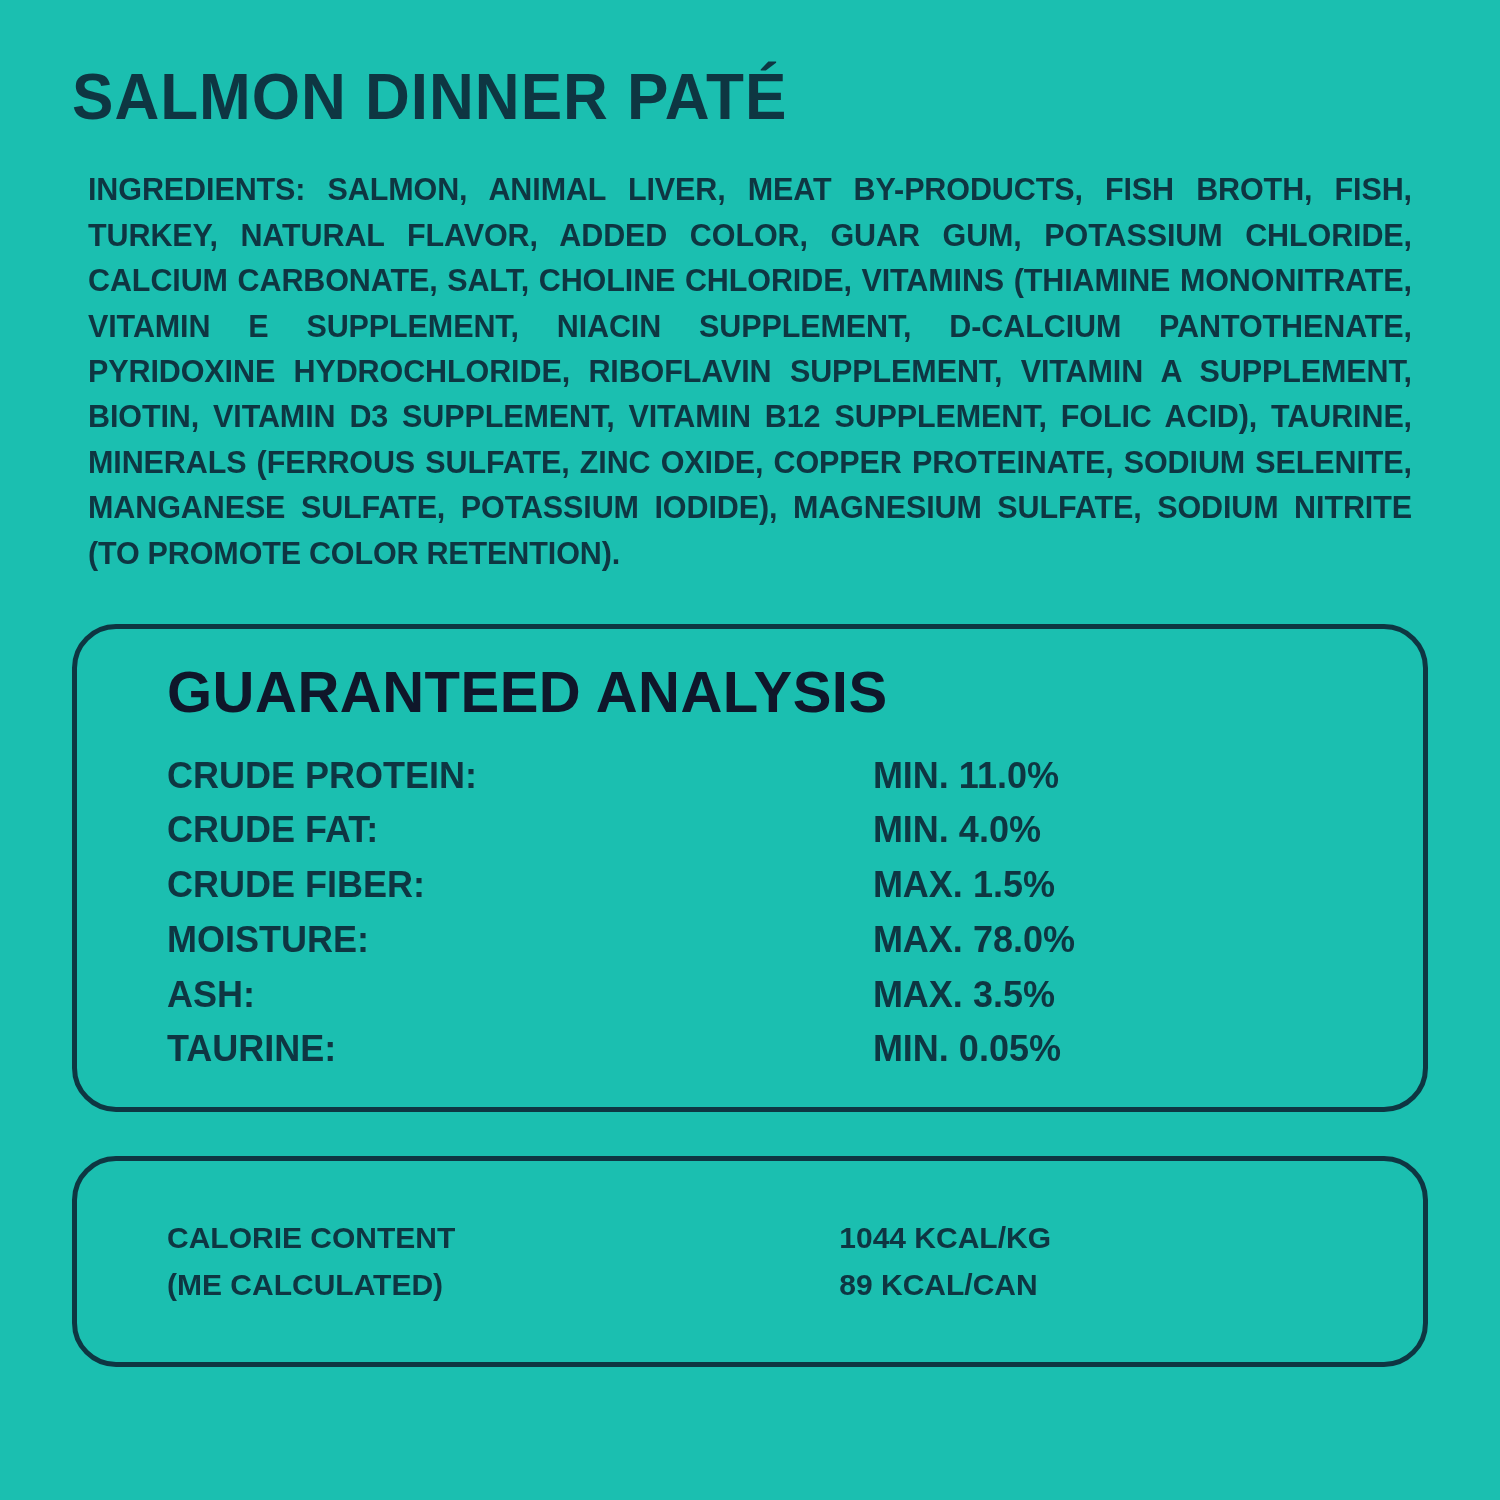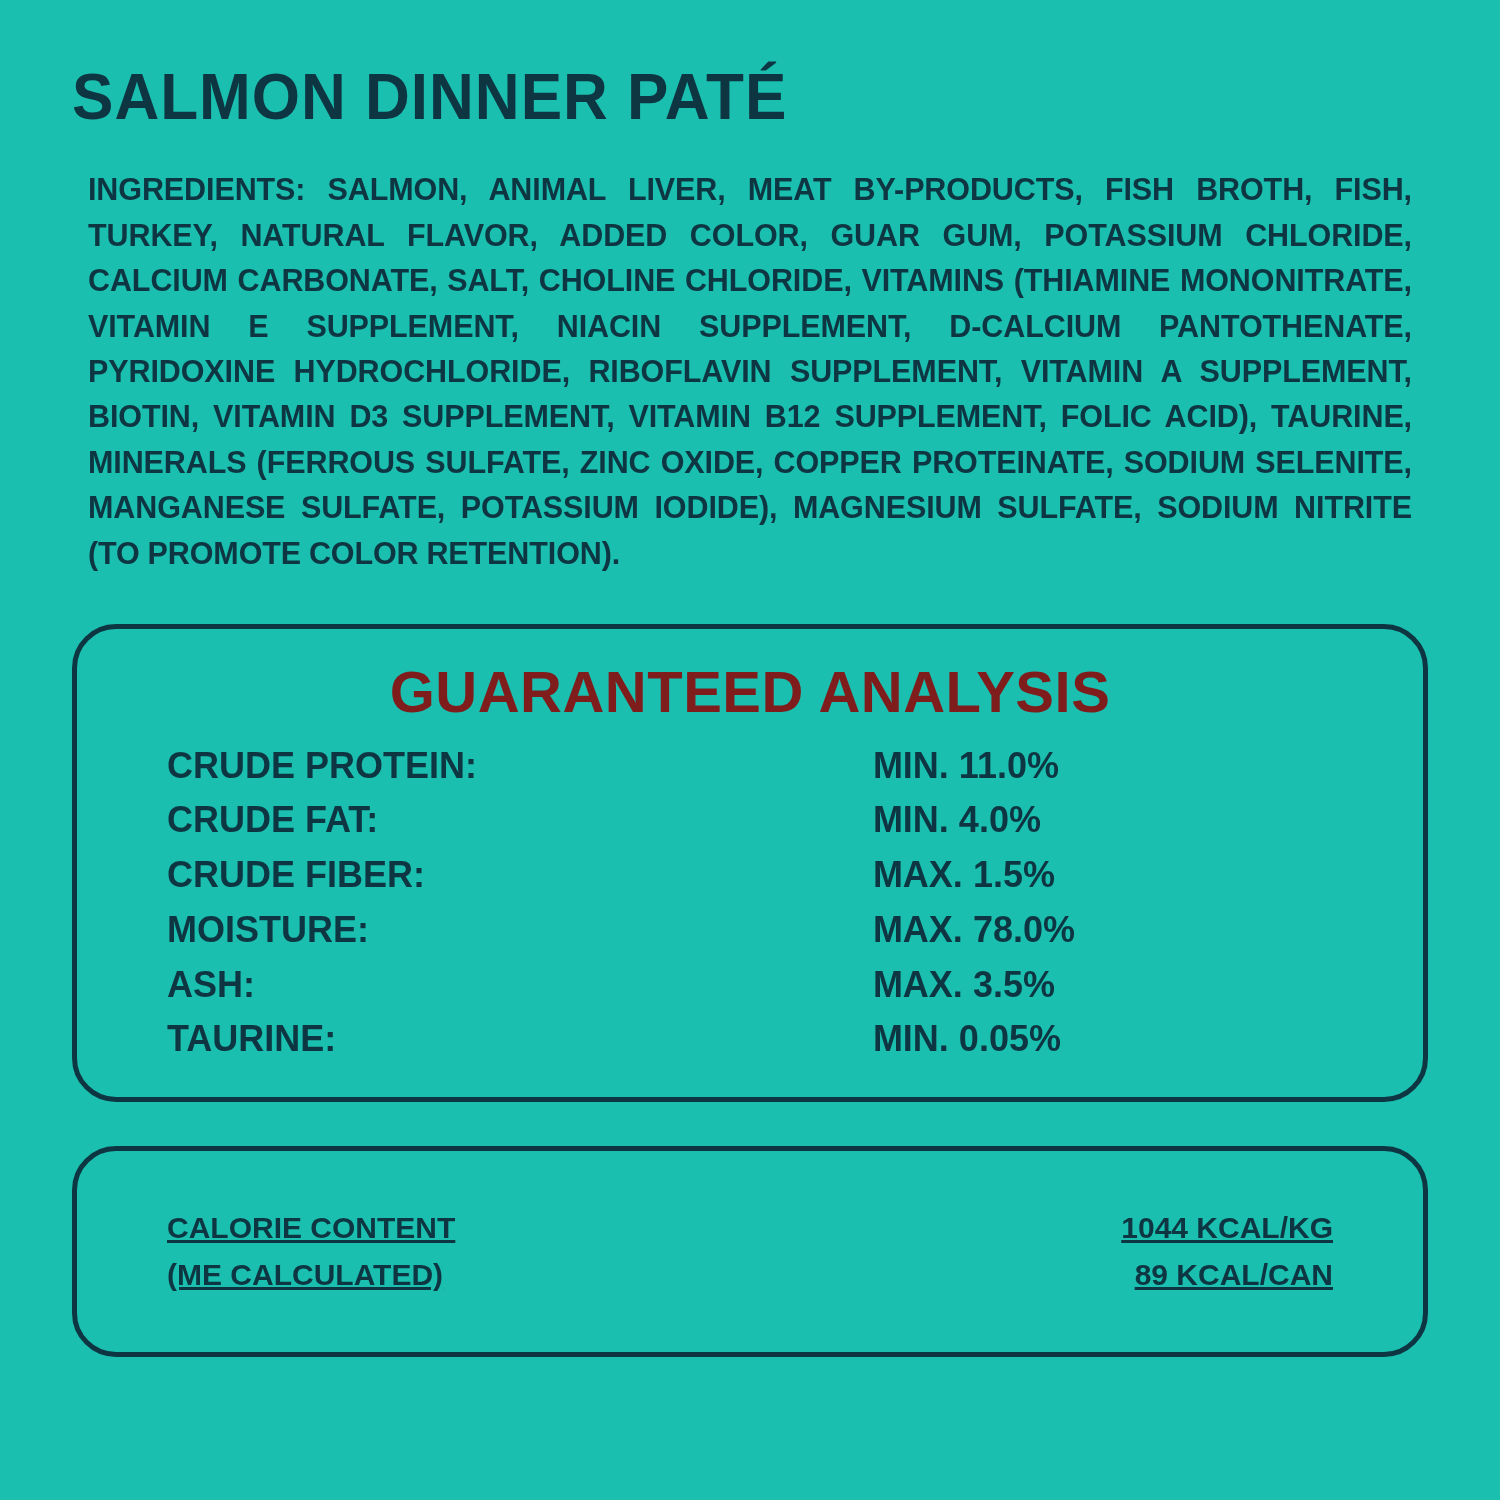--- a/index.html
+++ b/index.html
@@ -45,27 +45,26 @@
     word-spacing: -0.5px;
   }
   .panel {
     border: 5px solid #0E3642;
     border-radius: 44px;
     box-sizing: border-box;
     margin-top: 48px;
     padding: 18px 90px 30px 90px;
   }
   .panel-title {
-    text-align: center;
     font-size: 58px;
     font-weight: 700;
     letter-spacing: 0.5px;
     line-height: 1.2;
-    color: #7f1d1d;
-    margin: 10px 0 12px 0;
+    color: #0f172a;
+    margin: 10px 0 22px 0;
     text-transform: uppercase;
   }
   .analysis-table {
     width: 100%;
     border-collapse: collapse;
   }
   .analysis-table td {
     font-size: 36px;
     font-weight: 700;
     line-height: 1.52;
@@ -79,38 +78,37 @@
   }
   .analysis-table td.value {
     text-align: left;
   }
   .calorie-panel {
     border: 5px solid #0E3642;
     border-radius: 44px;
     box-sizing: border-box;
     margin-top: 44px;
     padding: 54px 90px 54px 90px;
-    text-decoration: underline;
   }
   .calorie-table {
     width: 100%;
     border-collapse: collapse;
   }
   .calorie-table td {
     font-size: 30px;
     font-weight: 700;
     line-height: 1.55;
     color: #0E3642;
     text-transform: uppercase;
     padding: 0;
     white-space: nowrap;
     vertical-align: top;
   }
   .calorie-table td.label { text-align: left; }
-  .calorie-table td.value { text-align: right; }
+  .calorie-table td.value { text-align: left; }
 </style>
 </head>
 <body>
 
 <div class="page">
 
   <h1 class="product-title">SALMON DINNER PATÉ</h1>
 
   <p class="ingredients">INGREDIENTS: SALMON, ANIMAL LIVER, MEAT BY-PRODUCTS, FISH BROTH, FISH, TURKEY, NATURAL FLAVOR, ADDED COLOR, GUAR GUM, POTASSIUM CHLORIDE, CALCIUM CARBONATE, SALT, CHOLINE CHLORIDE, VITAMINS (THIAMINE MONONITRATE, VITAMIN E SUPPLEMENT, NIACIN SUPPLEMENT, d-CALCIUM PANTOTHENATE, PYRIDOXINE HYDROCHLORIDE, RIBOFLAVIN SUPPLEMENT, VITAMIN A SUPPLEMENT, BIOTIN, VITAMIN D3 SUPPLEMENT, VITAMIN B12 SUPPLEMENT, FOLIC ACID), TAURINE, MINERALS (FERROUS SULFATE, ZINC OXIDE, COPPER PROTEINATE, SODIUM SELENITE, MANGANESE SULFATE, POTASSIUM IODIDE), MAGNESIUM SULFATE, SODIUM NITRITE (TO PROMOTE COLOR RETENTION).</p>
 

